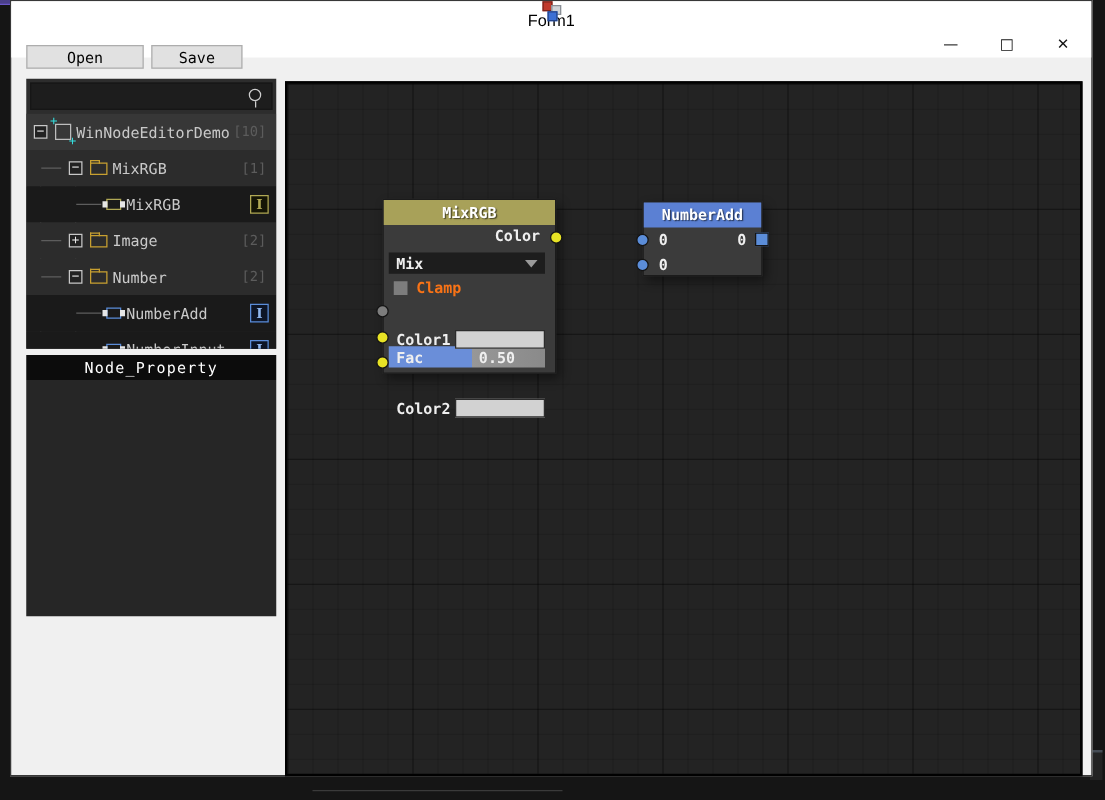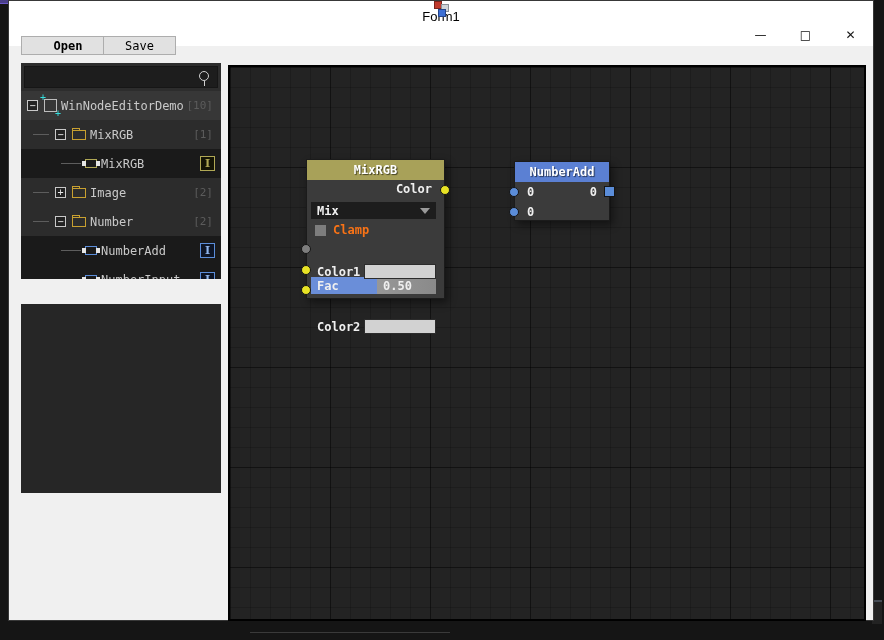--- a/index.html
+++ b/index.html
@@ -25,22 +25,22 @@
   .app-icon .sq-blue { left:4px; top:8px; width:8px; height:8px; background:#3c6fd4; border:1px solid #24448a; }
   .window-title { font-family:"Liberation Sans", sans-serif; font-size:13px; color:#000; }
   .win-controls { margin-left:auto; display:flex; height:100%; }
   .win-btn { width:45px; height:100%; display:flex; align-items:center; justify-content:center;
              font-family:"DejaVu Sans", sans-serif; font-size:12px; color:#111; cursor:default; }
 
   
   .btn { position:absolute; height:19px; background:#e1e1e1; border:1px solid #adadad;
          font-family:"DejaVu Sans Mono", monospace; font-size:12px; color:#000;
          display:flex; align-items:center; justify-content:center; }
-  .btn-open { left:12px; top:35px; width:94px;font-weight:bold; }
-  .btn-save { left:94px; top:35px; width:73px; }
+  .btn-open { left:12px; top:35px; width:94px; }
+  .btn-save { left:112px; top:35px; width:73px; }
 
   
   .side-panel { left:12px; top:62px; width:200px; height:216px; background:#2d2d2d; overflow:hidden; }
   .search-wrap { position:absolute; left:0; top:0; width:100%; height:28px; padding:3px; }
   .search-input { width:100%; height:22px; background:#1d1d1d; border:1px solid #161616;
                   color:#ddd; font-family:"DejaVu Sans Mono", monospace; font-size:12px; padding:0 22px 0 6px; }
   .search-glyph { position:absolute; right:12px; top:8px; width:10px; height:10px;
                   border:1px solid #cfcfcf; border-radius:50%; }
   .search-glyph::after { content:""; position:absolute; left:4px; top:9px; width:1px; height:5px; background:#cfcfcf; }
 
@@ -211,20 +211,21 @@
       </div>
 
       <div class="trow bg-l2 pad-l2 lvl2" style="top:174px;">
         <span class="icon-node blue"></span>
         <span class="lbl">NumberInput</span>
         <span class="type-badge blue">I</span>
       </div>
     </div>
   </div>
 
+  <div class="abs prop-header">Node_Property</div>
   <div class="abs prop-body"></div>
 
   <div class="abs canvas">
 
     <div class="node node-mixrgb">
       <div class="node-header">MixRGB</div>
       <div class="row-out">Color</div>
       <div class="mix-dropdown">
         <span>Mix</span>
         <span class="dd-arrow"></span>

